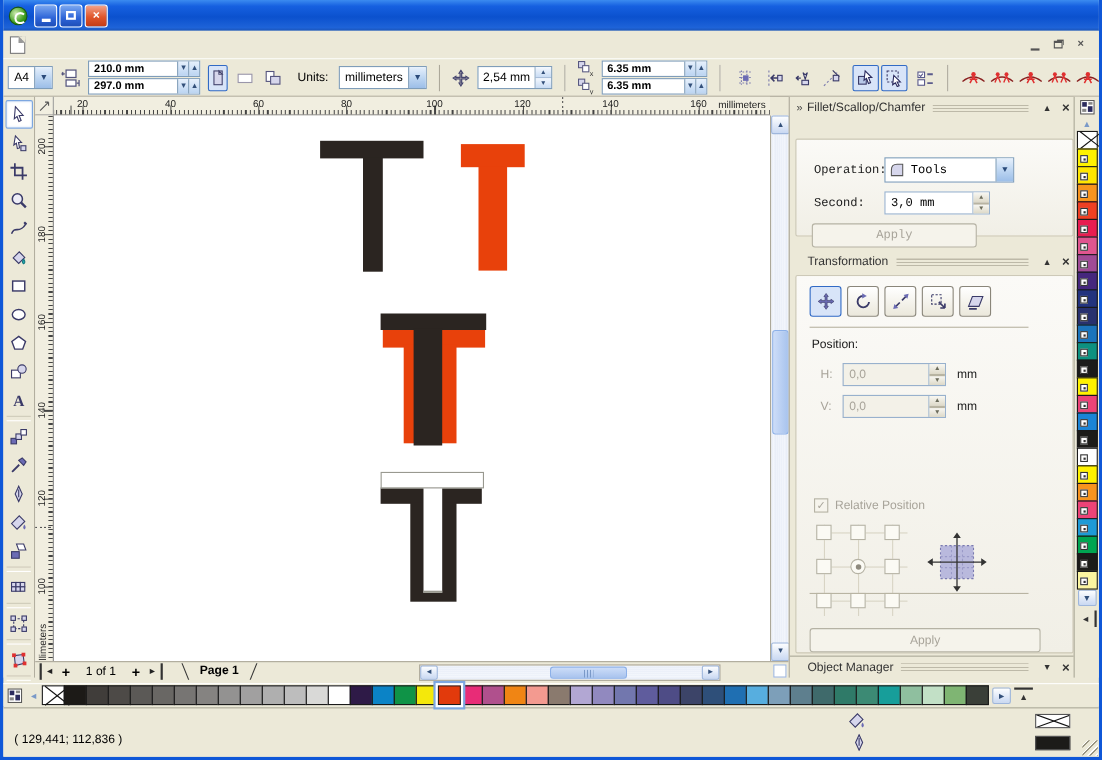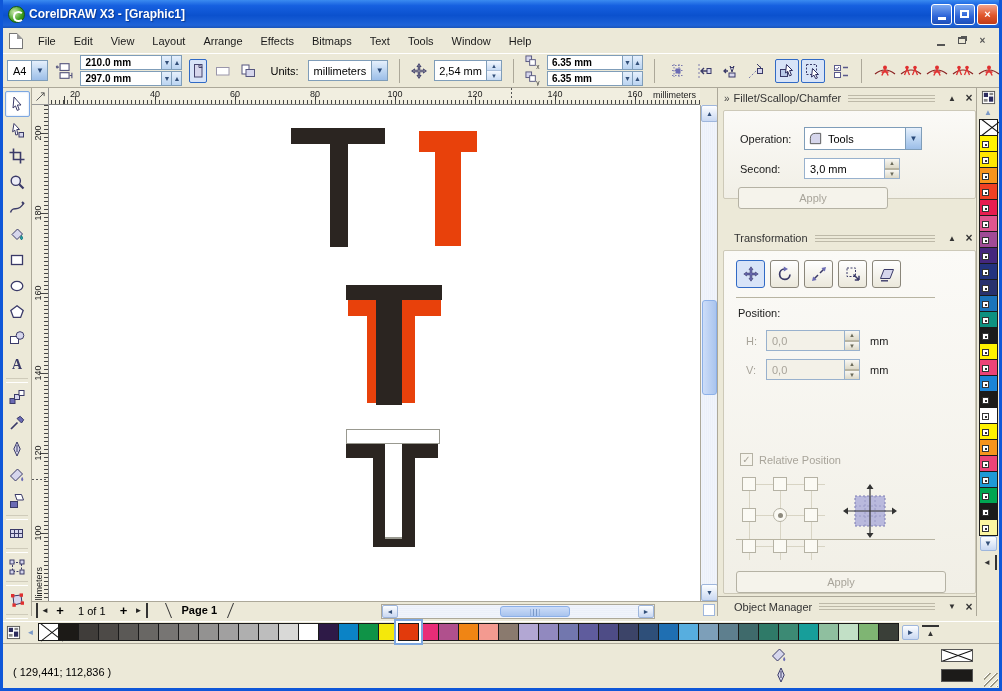--- a/index.html
+++ b/index.html
@@ -161,47 +161,33 @@
     background:repeating-linear-gradient(135deg,transparent 0 3px,#fff 3px 4px,#9a9684 4px 5px);}
   svg{display:block;}
 </style>
 </head>
 <body>
 
 <div class="window">
 
   <div class="titlebar">
     <div class="app-icon"></div>
-    <div class="title-text">CorelDRAW X3 - [Graphic1]</div>
     <div class="tb-btn">
         <div class="tb-min-bar"></div>
       </div>
     <div class="tb-btn">
         <div class="tb-max-box"></div>
       </div>
     <div class="tb-btn close">
         <span>×</span>
       </div>
   </div>
 
   <div class="menubar">
     <div class="doc-icon"></div>
-    <div id="menu-items" style="display:flex;">
-        <span class="menu-item">File</span>
-        <span class="menu-item">Edit</span>
-        <span class="menu-item">View</span>
-        <span class="menu-item">Layout</span>
-        <span class="menu-item">Arrange</span>
-        <span class="menu-item">Effects</span>
-        <span class="menu-item">Bitmaps</span>
-        <span class="menu-item">Text</span>
-        <span class="menu-item">Tools</span>
-        <span class="menu-item">Window</span>
-        <span class="menu-item">Help</span>
-      </div>
     <div class="mdi-controls">
       <div class="mdi-btn">
           <div class="mdi-min"></div>
         </div>
       <div class="mdi-btn">
           <div class="mdi-rest"></div>
         </div>
       <div class="mdi-btn">
           <span>×</span>
         </div>
@@ -636,21 +622,21 @@
 
   <div class="dockers">
 
     <div class="dk-head">
       <span class="dk-fly">»</span>
       <span class="dk-title">Fillet/Scallop/Chamfer</span>
       <span class="dk-lines"></span>
       <span class="dk-btn">▲</span>
       <span class="dk-btn x">×</span>
     </div>
-    <div class="dk-panel" style="top:22px;height:89px;">
+    <div class="dk-panel" style="top:38px;height:89px;font-family:Liberation Mono, monospace;">
       <span class="lbl" style="position:absolute;left:16px;top:22px;">Operation:</span>
       <div class="combo" style="position:absolute;left:80px;top:16px;width:118px;height:23px;">
         <span id="ic-fillet" style="margin-left:3px;">
             <svg viewBox="0 0 16 16" width="15" height="15">
               <path d="M2.5 13.5 V8 Q2.5 2.5 8 2.5 H13.5 L13.5 13.5 Z" fill="#D6D6EC" stroke="#555"></path>
             </svg>
           </span>
         <span class="ct">Tools</span>
         <span class="cb">▼</span>
       </div>

